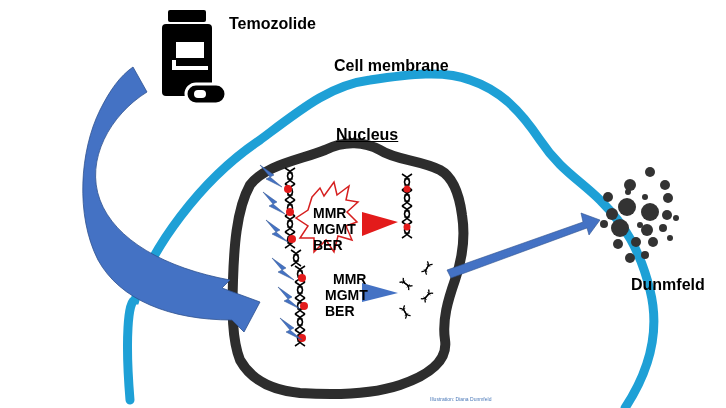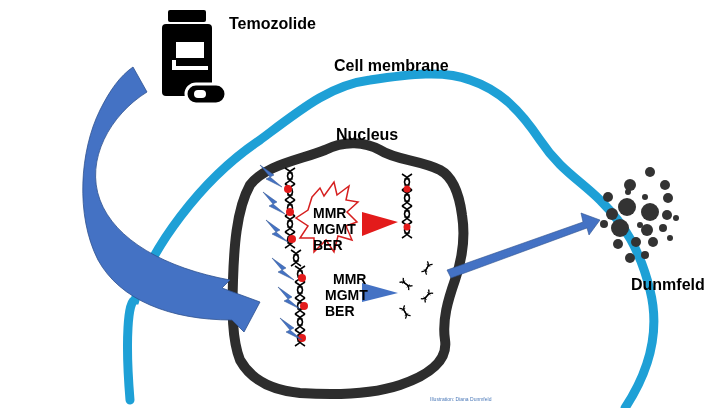--- a/index.html
+++ b/index.html
@@ -125,21 +125,21 @@
     <circle cx="670" cy="238" r="3"></circle>
       <circle cx="630" cy="258" r="5"></circle>
       <circle cx="645" cy="255" r="4"></circle>
     <circle cx="604" cy="224" r="4"></circle>
       <circle cx="628" cy="192" r="3"></circle>
   </g>
 </svg>
 
 <div class="lbl lbl-big" style="left:229px;top:15px;">Temozolide</div>
 <div class="lbl lbl-big" style="left:334px;top:57px;">Cell membrane</div>
-<div class="lbl lbl-big" style="left:336px;top:126px;">Nucleus</div>
+<div class="lbl lbl-big" style="left:336px;top:126px;text-decoration:underline;">Nucleus</div>
 <div class="lbl lbl-big" style="left:631px;top:276px;">Dunmfeld</div>
 
 <div class="lbl lbl-small" style="left:313px;top:205px;">
   <div>MMR</div>
   <div>MGMT</div>
   <div>BER</div>
 </div>
 <div class="lbl lbl-small" style="left:325px;top:271px;">
   <div style="padding-left:8px">MMR</div>
   <div>MGMT</div>

